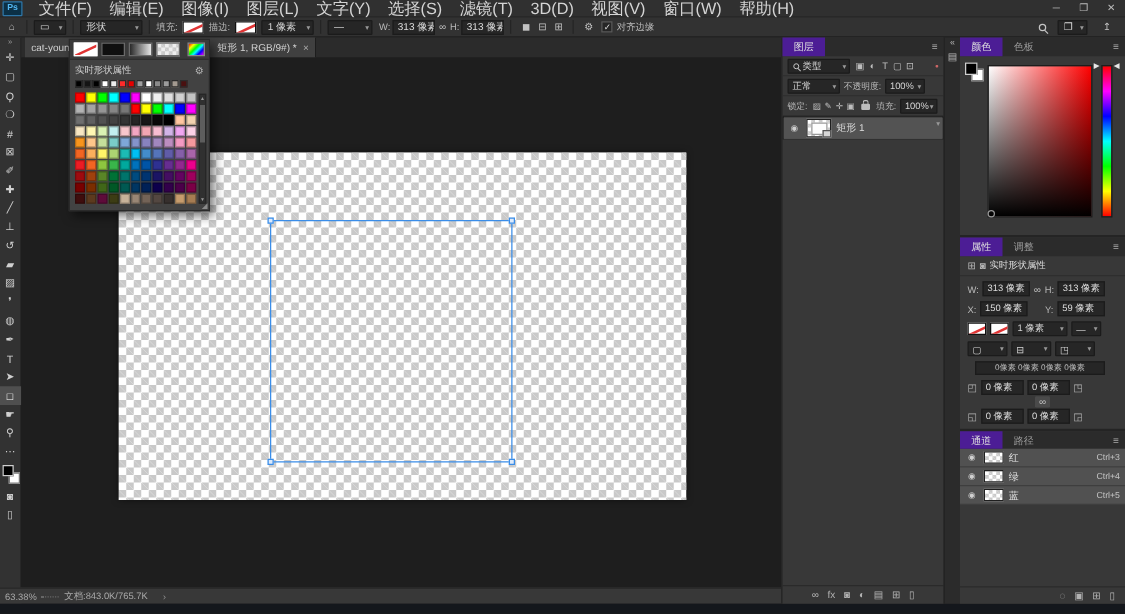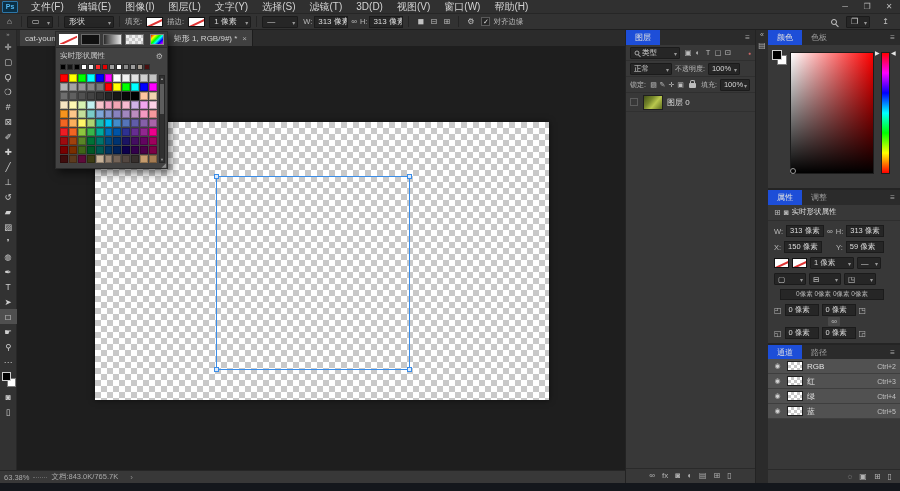--- a/index.html
+++ b/index.html
@@ -1,21 +1,21 @@
 <!DOCTYPE html>
 <html><head>
 <meta charset="utf-8">
 <style>
   *{box-sizing:border-box;margin:0;padding:0}
   html,body{width:900px;height:491px}
   body{position:relative;background:#1e1e1e;font-family:"Liberation Sans","DejaVu Sans",sans-serif;font-size:9px;color:#c9c9c9;overflow:hidden}
   
   .menubar{position:absolute;left:0;top:0;width:900px;height:14px;background:#303030;display:flex;align-items:center;border-bottom:1px solid #262626}
   .ps-logo{width:16px;height:12px;margin:0 6px 0 2px;background:#0b3046;border:1px solid #2d76a8;color:#53b6f0;font-size:7px;font-weight:bold;display:flex;align-items:center;justify-content:center;border-radius:1px}
-  .menu-item{padding:0 7px;line-height:14px;font-size:10px;color:#d4d4d4;white-space:nowrap}
+  .menu-item{padding:0 7px;line-height:14px;font-size:13px;color:#d4d4d4;white-space:nowrap}
   .win-controls{margin-left:auto;display:flex}
   .win-btn{width:22px;text-align:center;line-height:14px;font-size:8px;color:#bbb}
   
   .optbar{position:absolute;left:0;top:14px;width:900px;height:16px;background:#323232;border-bottom:1px solid #1f1f1f;display:flex;align-items:center;font-size:8px;color:#c9c9c9}
   .ob-sep{width:1px;height:11px;background:#242424;margin:0 5px}
   .sel{background:#262626;border:1px solid #1b1b1b;height:12px;display:inline-flex;align-items:center;padding:0 11px 0 4px;position:relative;border-radius:1px;white-space:nowrap;color:#d6d6d6}
   .sel::after{content:"▾";position:absolute;right:2px;top:2px;font-size:6px;color:#999}
   .field{background:#262626;border:1px solid #1b1b1b;height:12px;padding:0 3px;display:inline-flex;align-items:center;color:#ddd;overflow:hidden;white-space:nowrap;max-width:34px}
   .swatch-none{width:17px;height:10px;background:#fff;border:1px solid #111;position:relative;overflow:hidden}
   .swatch-none::after{content:"";position:absolute;left:-3px;top:4px;width:24px;height:2px;background:#e03434;transform:rotate(-25deg)}
@@ -61,21 +61,21 @@
   .fp-grid{padding:2px 10px 4px 4px;position:relative}
   .srow{display:flex;gap:1px;margin-bottom:1px}
   .sc{width:8px;height:8px;display:inline-block;border:1px solid rgba(0,0,0,.25)}
   .fp-scroll{position:absolute;right:2px;top:3px;width:6px;height:88px;background:#303030;border:1px solid #262626}
   .fp-thumb{position:absolute;left:0;top:8px;width:4px;height:30px;background:#5d5d5d;margin:0 0 0 0}
   .fp-arrow{position:absolute;left:0;width:4px;text-align:center;font-size:4px;color:#999}
   .fp-resize{position:absolute;right:1px;bottom:0;font-size:6px;color:#8a8a8a}
   
   .panel-tabs{height:15px;background:#2b2b2b;display:flex;align-items:stretch;font-size:8px}
   .ptab{padding:0 9px;display:flex;align-items:center;color:#9d9d9d}
-  .ptab.on{background:#1d4ed8;color:#e0e0e0}
+  .ptab.on{background:#4c1d95;color:#e0e0e0}
   .pmenu{margin-left:auto;color:#aaa;padding:0 5px;display:flex;align-items:center;font-size:8px}
   .psel{background:#262626;border:1px solid #1b1b1b;height:12px;display:inline-flex;align-items:center;padding:0 10px 0 3px;position:relative;border-radius:1px;color:#d6d6d6;font-size:7.5px;white-space:nowrap}
   .psel::after{content:"▾";position:absolute;right:2px;top:2px;font-size:6px;color:#999}
   .plabel{font-size:7.5px;color:#b9b9b9;white-space:nowrap}
   
   .layers{position:absolute;left:625px;top:30px;width:130px;height:453px;background:#383838;border-left:1px solid #232323}
   .lp-row{display:flex;align-items:center;gap:3px;padding:0 4px;height:16px;border-bottom:1px solid #2f2f2f}
   .fic{width:10px;text-align:center;font-size:7.5px;color:#bdbdbd}
   .lic{width:9px;text-align:center;font-size:7px;color:#bdbdbd}
   .css-lock{width:7px;height:5px;background:#bdbdbd;border-radius:1px;position:relative;margin:2px 0 0 1px}
@@ -441,24 +441,27 @@
         <span class="lic">▨</span>
         <span class="lic">✎</span>
         <span class="lic">✛</span>
         <span class="lic">▣</span>
       </span>
     <span class="css-lock"></span>
     <span class="plabel" style="font-size:7px;margin-left:2px">填充:</span>
     <span class="psel" style="width:30px">100%</span>
   </div>
   <div id="lp-rows">
-      <div class="lrow">
-        <span class="eyebox"></span>
-        <span class="thumb image"></span>
-        <span class="lname">图层 0</span>
+      <div class="lrow sel">
+        <span class="eye">◉</span>
+        <span class="thumb checker">
+          <span class="thumb-rect"></span>
+          <span class="thumb-badge"></span>
+        </span>
+        <span class="lname">矩形 1</span>
       </div>
     </div>
   <div class="panel-bot" style="top:438px" id="lp-bot">
       <span>∞</span>
       <span>fx</span>
       <span>◙</span>
       <span>◐</span>
       <span>▤</span>
       <span>⊞</span>
       <span>▯</span>
@@ -548,26 +551,20 @@
   <div class="rpanel chanp">
     <div class="panel-tabs" style="height:14px">
       <span class="ptab on">通道</span>
       <span class="ptab">路径</span>
       <span class="pmenu">≡</span>
     </div>
     <div id="ch-rows">
         <div class="crow">
           <span class="eye">◉</span>
           <span class="thumb checker"></span>
-          <span>RGB</span>
-          <span class="cshort">Ctrl+2</span>
-        </div>
-        <div class="crow">
-          <span class="eye">◉</span>
-          <span class="thumb checker"></span>
           <span>红</span>
           <span class="cshort">Ctrl+3</span>
         </div>
         <div class="crow">
           <span class="eye">◉</span>
           <span class="thumb checker"></span>
           <span>绿</span>
           <span class="cshort">Ctrl+4</span>
         </div>
         <div class="crow">

